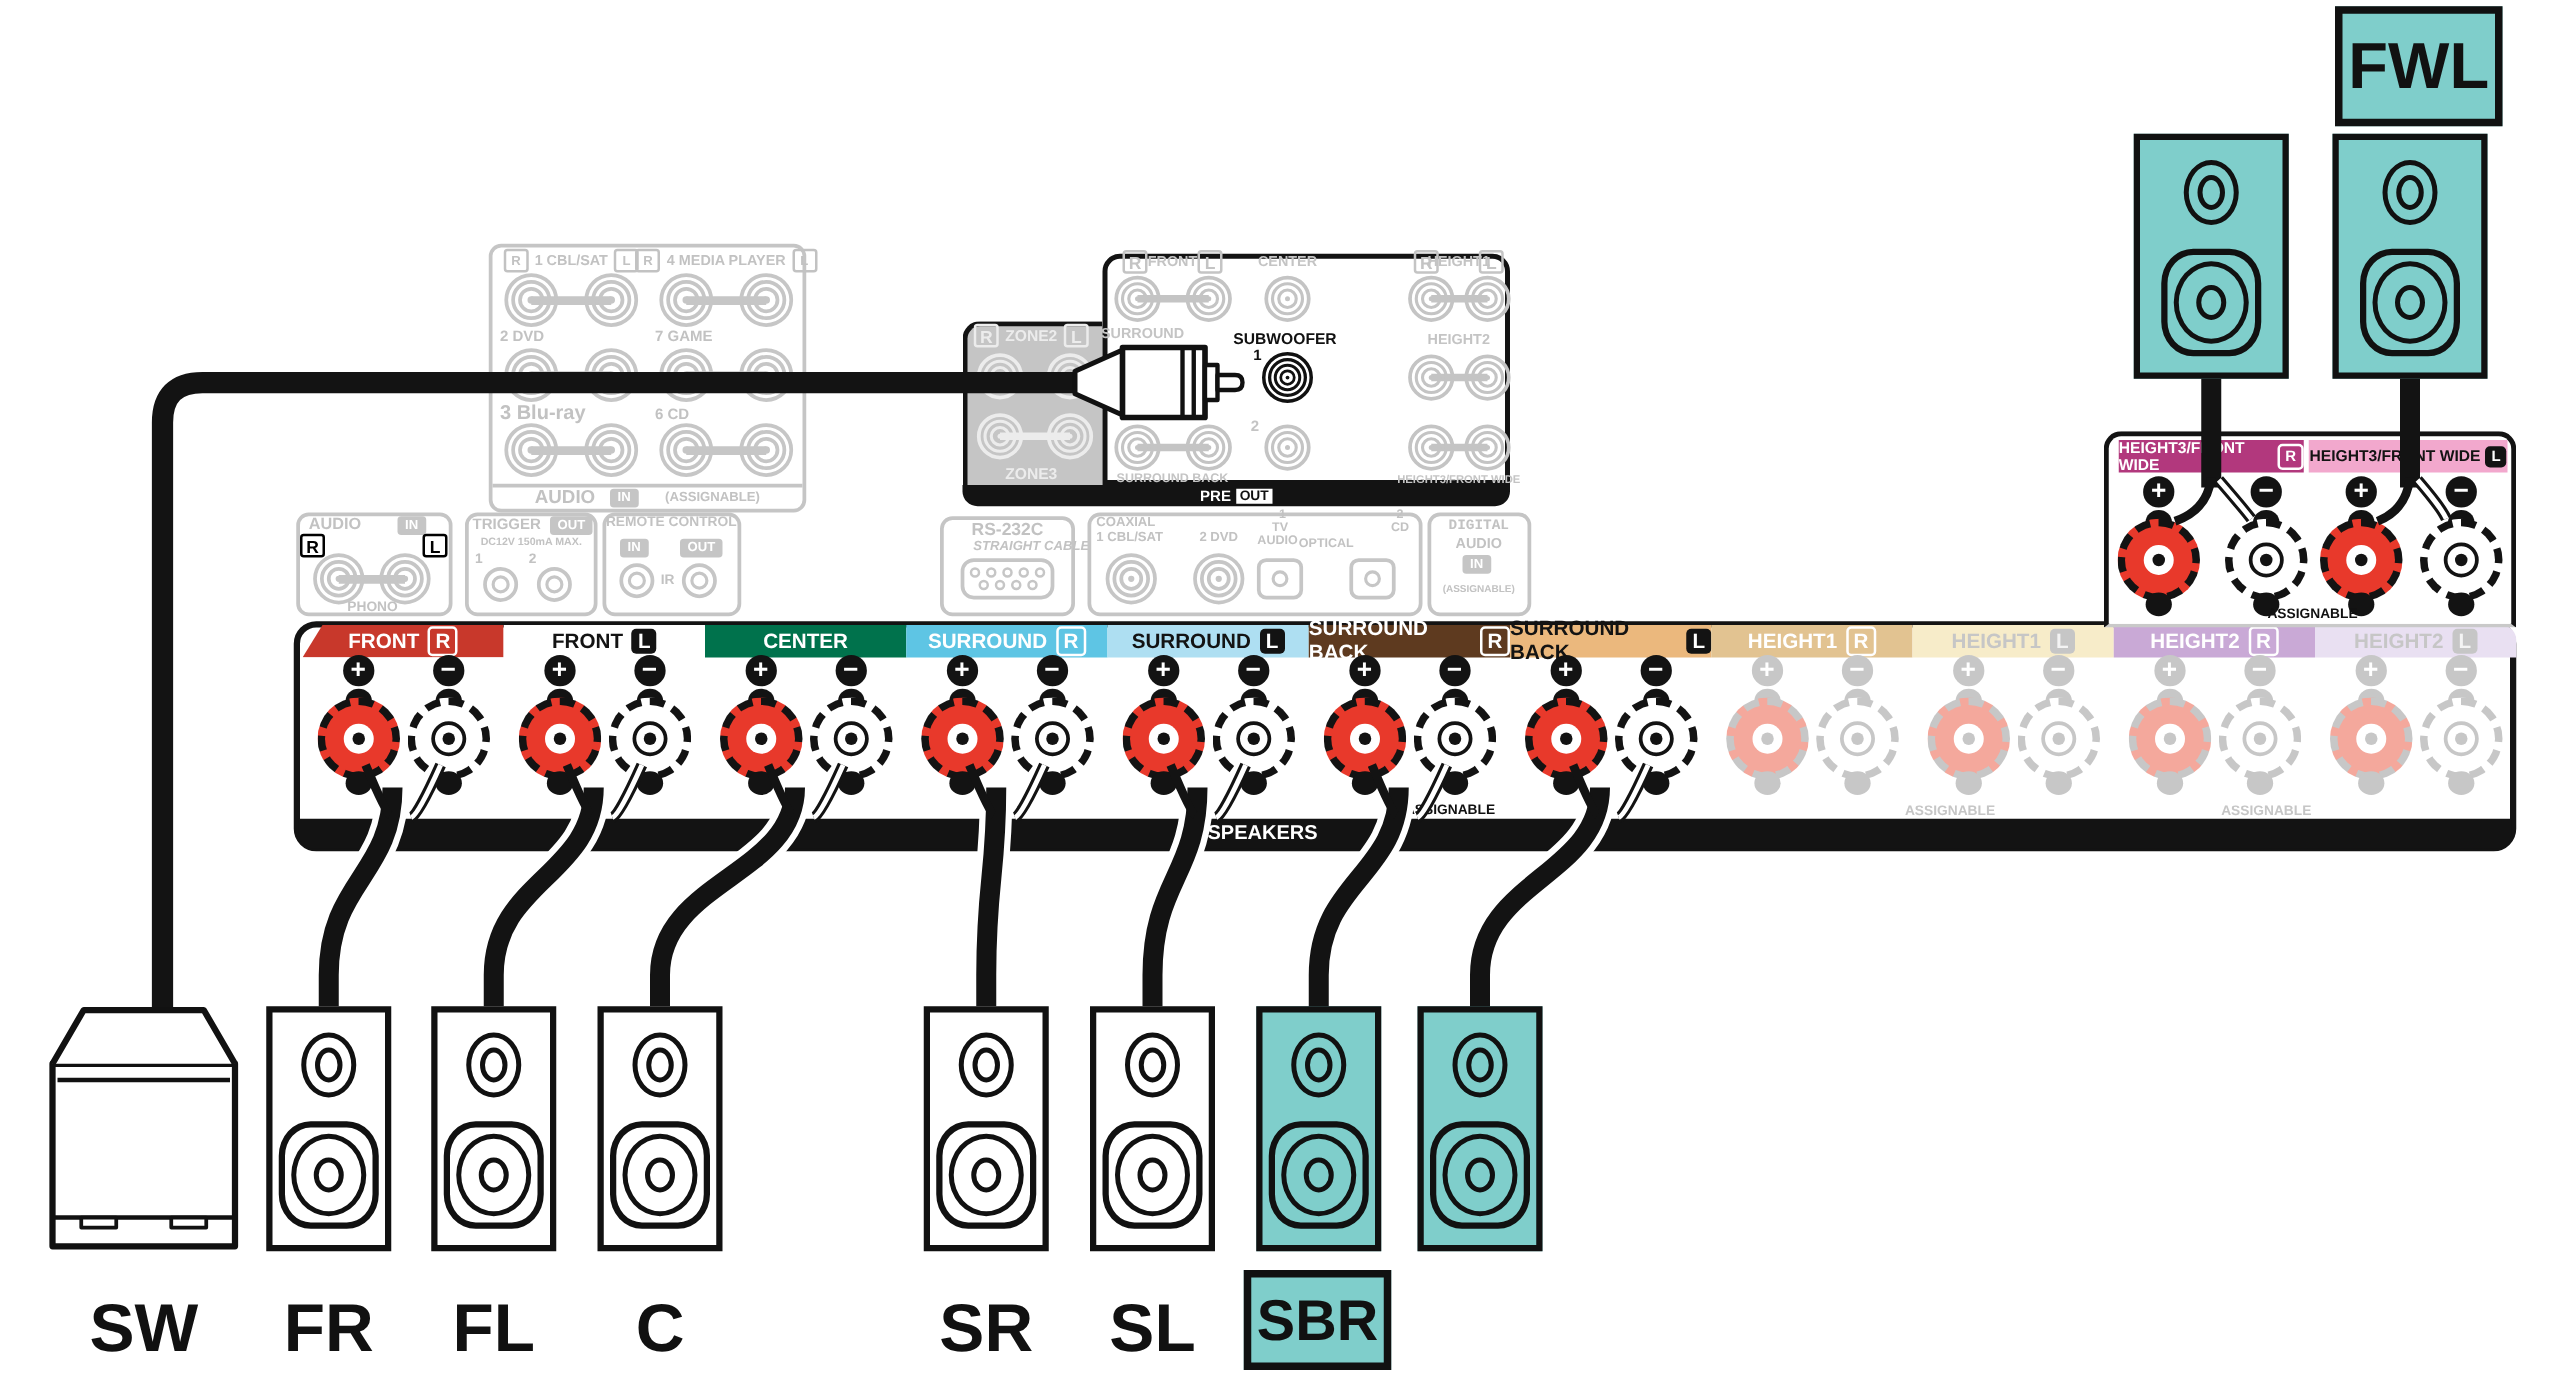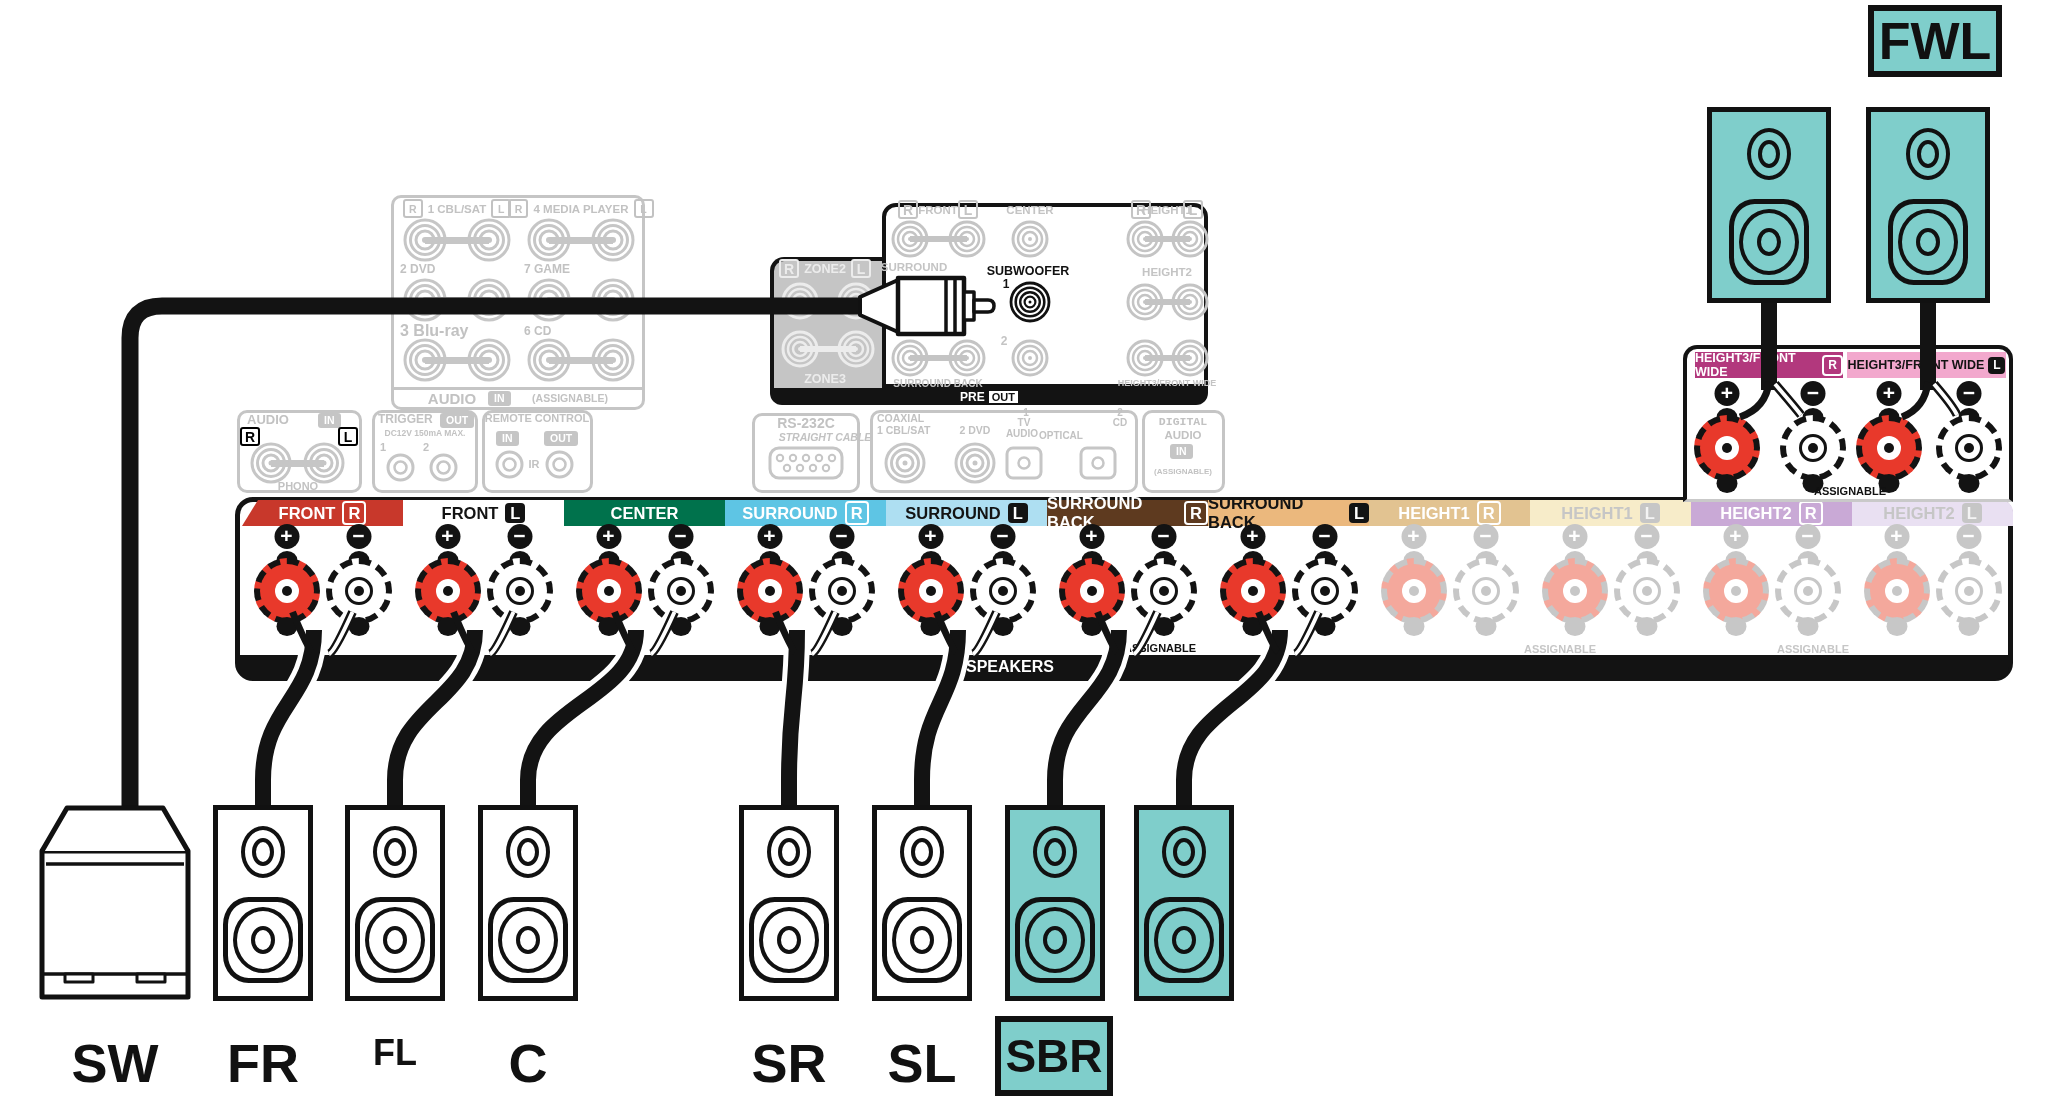--- a/index.html
+++ b/index.html
@@ -782,21 +782,21 @@
       <div class="tw-o" style="top: 16px; width: 44px; height: 52px;">
         <div class="tw-i" style="width: 22px; height: 28px;"></div>
       </div>
       <div class="wf-o" style="bottom: 13px; width: 80px; height: 86px;">
         <div class="wf-m"></div>
         <div class="wf-d" style="width: 24px; height: 28px;"></div>
       </div>
     </div>
     <div class="biglabel" style="left: 115px; top: 1032px; font-size: 54px; z-index: 6;">SW</div>
     <div class="biglabel" style="left: 263px; top: 1032px; font-size: 54px; z-index: 6;">FR</div>
-    <div class="biglabel" style="left: 395px; top: 1032px; font-size: 36px; z-index: 6;">FL</div>
+    <div class="biglabel" style="left: 395px; top: 1032px; font-size: 54px; z-index: 6;">FL</div>
     <div class="biglabel" style="left: 528px; top: 1032px; font-size: 54px; z-index: 6;">C</div>
     <div class="biglabel" style="left: 789px; top: 1032px; font-size: 54px; z-index: 6;">SR</div>
     <div class="biglabel" style="left: 922px; top: 1032px; font-size: 54px; z-index: 6;">SL</div>
     <div class="tealbox" style="left: 995px; top: 1016px; width: 118px; height: 80px; font-size: 46px; z-index: 6;">SBR</div>
     <div class="spk teal" style="left: 1707px; top: 107px; width: 124px; height: 196px; z-index: 6;">
       <div class="tw-o" style="top: 16px; width: 44px; height: 52px;">
         <div class="tw-i" style="width: 22px; height: 28px;"></div>
       </div>
       <div class="wf-o" style="bottom: 13px; width: 80px; height: 86px;">
         <div class="wf-m"></div>
@@ -805,14 +805,14 @@
     </div>
     <div class="spk teal" style="left: 1866px; top: 107px; width: 124px; height: 196px; z-index: 6;">
       <div class="tw-o" style="top: 16px; width: 44px; height: 52px;">
         <div class="tw-i" style="width: 22px; height: 28px;"></div>
       </div>
       <div class="wf-o" style="bottom: 13px; width: 80px; height: 86px;">
         <div class="wf-m"></div>
         <div class="wf-d" style="width: 24px; height: 28px;"></div>
       </div>
     </div>
-    <div class="tealbox" style="left: 1868px; top: 5px; width: 134px; height: 72px; font-size: 52px; z-index: 6;">FWL</div>
+    <div class="tealbox" style="left: 1868px; top: 5px; width: 134px; height: 96px; font-size: 52px; z-index: 6;">FWL</div>
   </div>
 
 </body></html>

